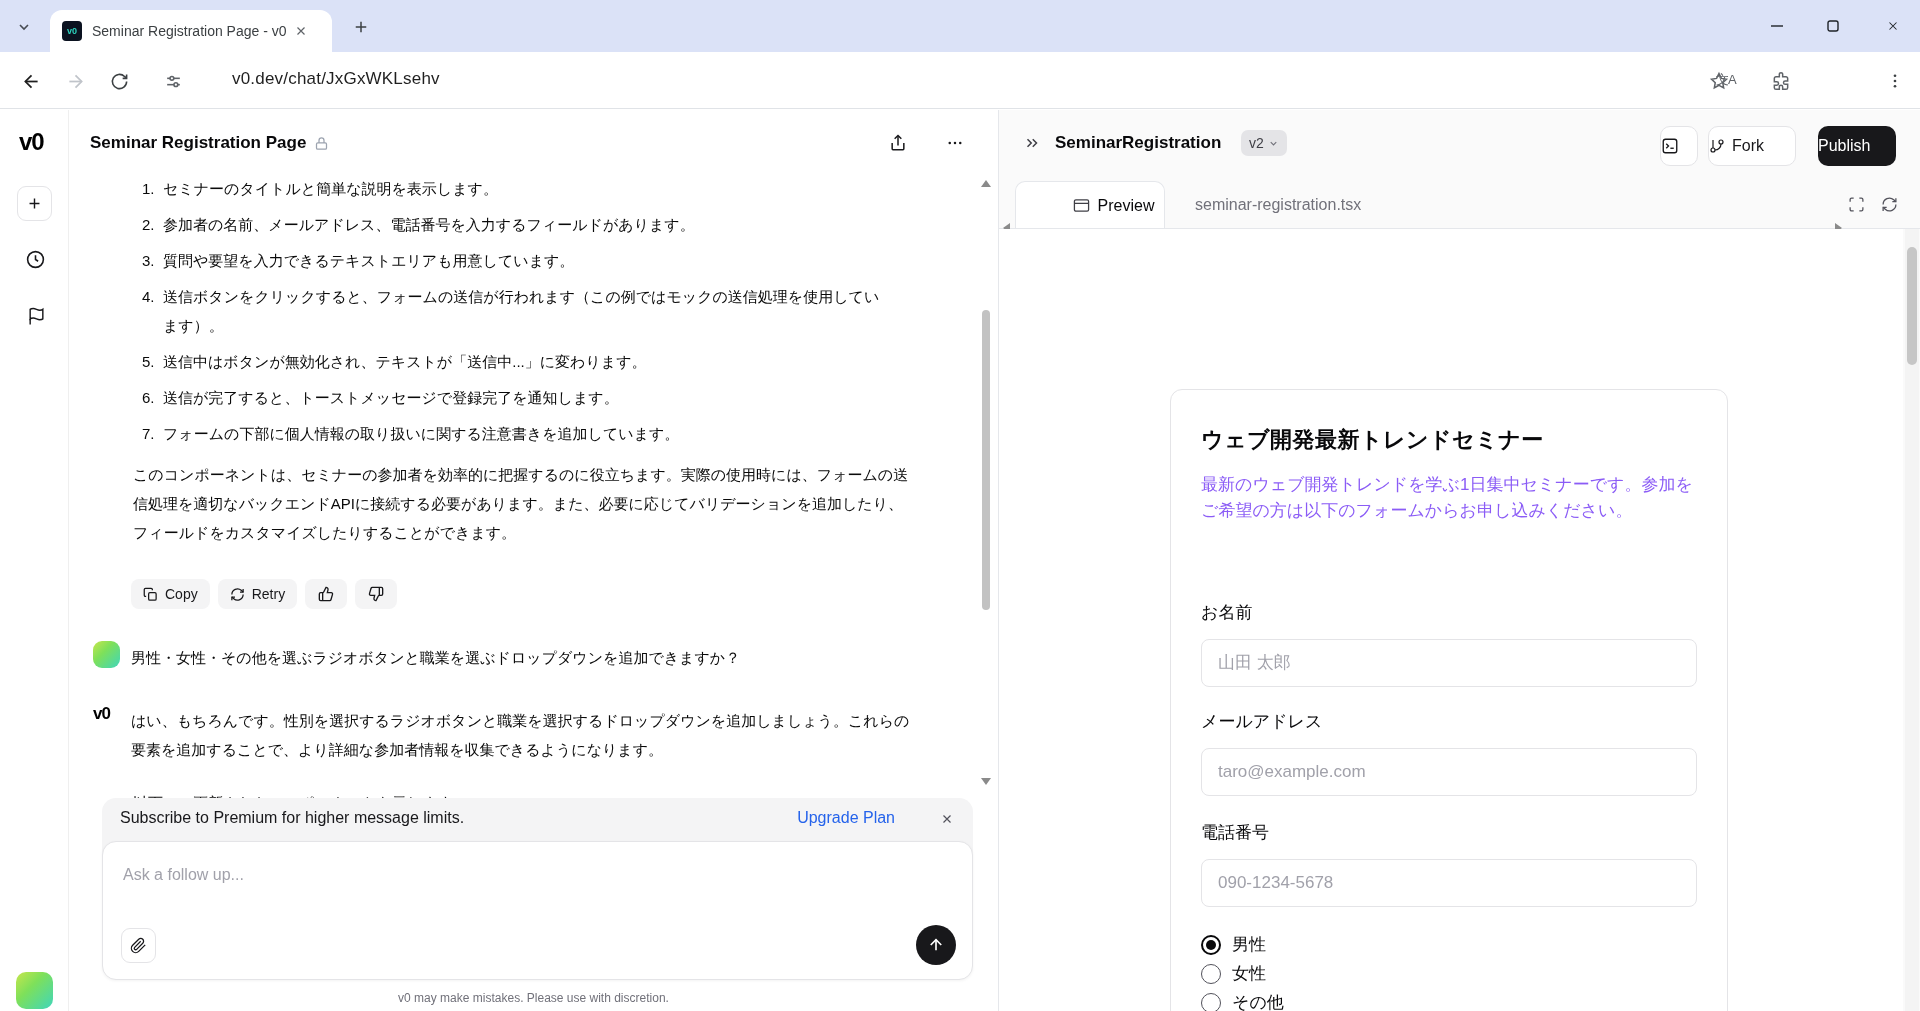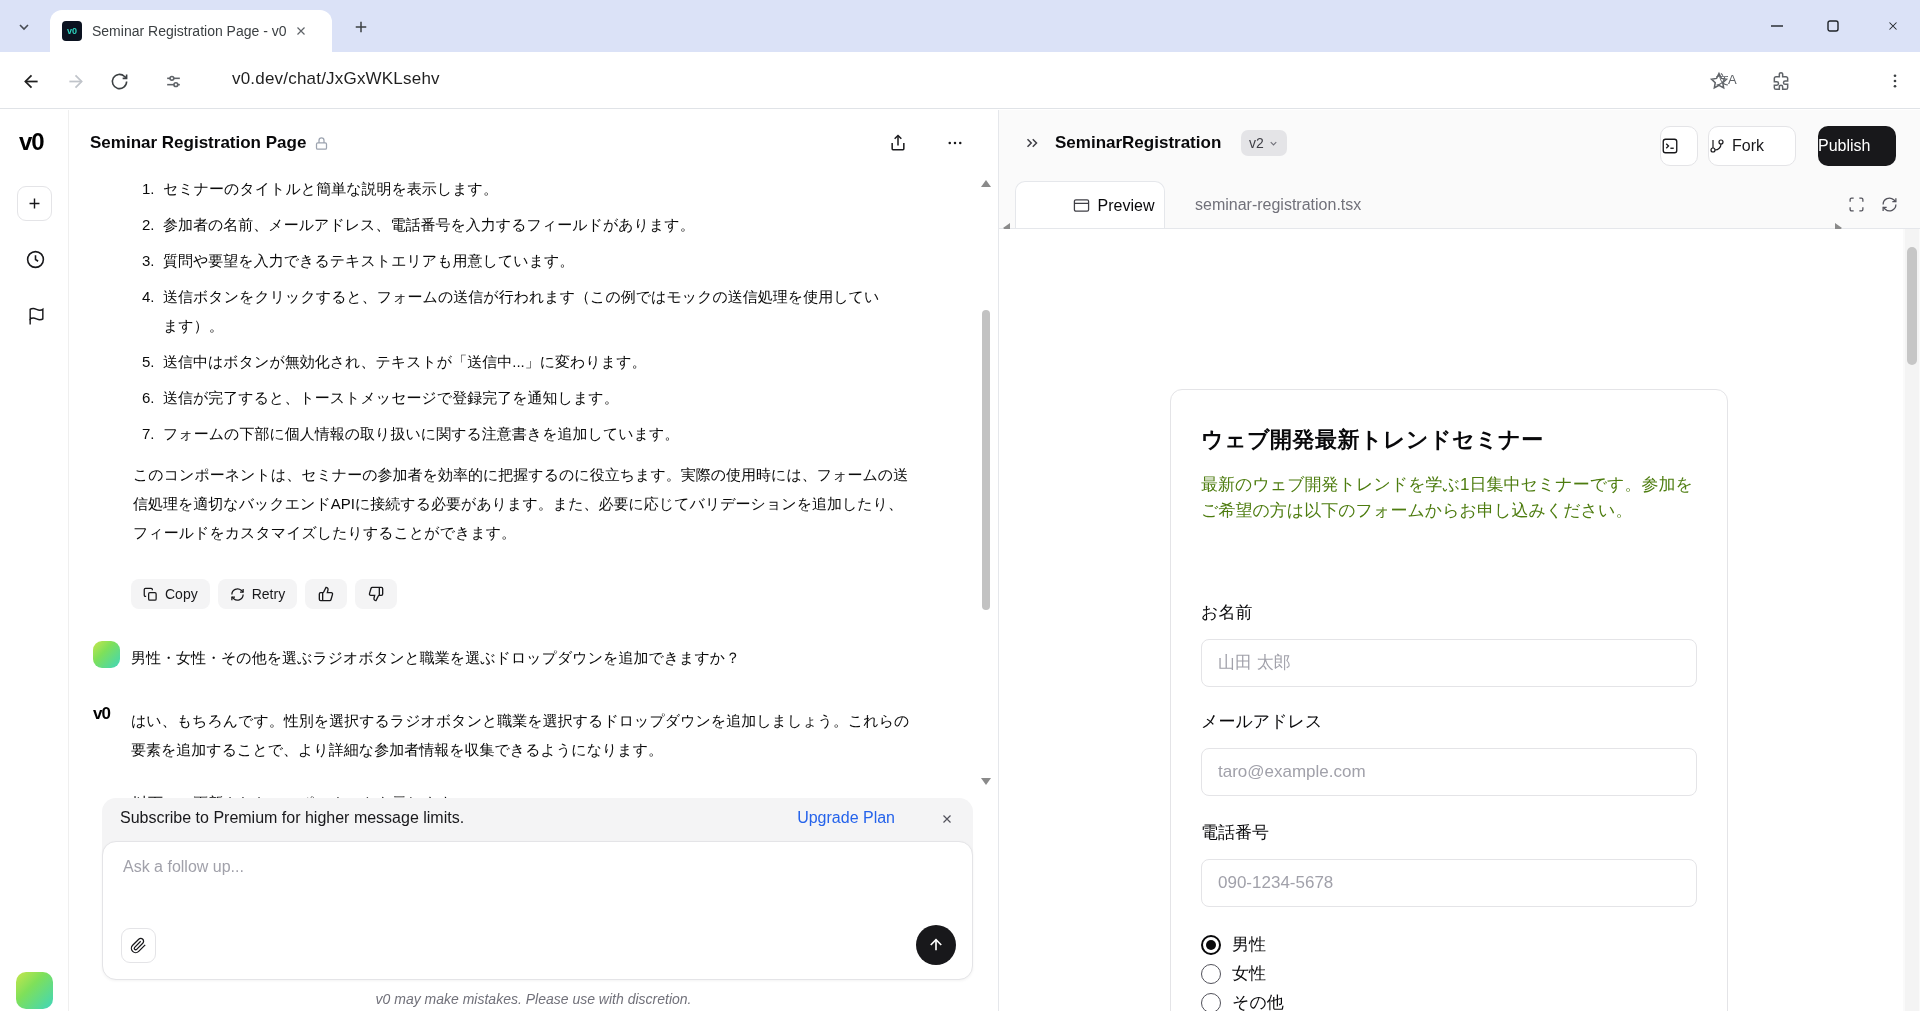--- a/index.html
+++ b/index.html
@@ -35,43 +35,43 @@
   .actions { display:flex; gap:8px; margin-left:38px; margin-top:32px; }
   .pill { height:30px; display:flex; align-items:center; gap:7px; padding:0 12px; background:#f4f4f5; border:none; border-radius:8px; font-size:14px; color:#18181b; font-family:inherit; cursor:pointer; }
   .pill.sq { width:42px; justify-content:center; padding:0; }
   .msg-row { display:flex; margin-top:32px; }
   .msg-avatar { width:27px; height:27px; border-radius:9px; flex:0 0 auto; }
   .msg-text { margin-left:11px; line-height:29px; width:792px; padding-top:2px; }
   .v0-msg-logo { width:27px; height:20px; font-size:17px; }
   .banner { position:absolute; left:102px; top:798px; width:871px; height:60px; background:#f4f4f5; border-radius:14px 14px 0 0; display:flex; align-items:flex-start; padding:11px 16px 0 18px;gap:28px; }
   .banner-text { font-size:16px; color:#18181b; }
   .composer { position:absolute; left:102px; top:841px; width:871px; height:139px; background:#fff; border:1px solid #e4e4e7; border-radius:14px; box-shadow:0 1px 3px rgba(0,0,0,.05); }
-  .composer input { position:absolute; left:20px; top:16px; width:700px; border:none; outline:none; font-size:16px; font-family:inherit; color:#18181b; background:transparent; }
+  .composer input { position:absolute; left:20px; top:24px; width:700px; border:none; outline:none; font-size:16px; font-family:inherit; color:#18181b; background:transparent; }
   .composer input::placeholder { color:#a1a1aa; }
   .attach-btn { position:absolute; left:18px; bottom:16px; width:35px; height:35px; border:1px solid #e4e4e7; border-radius:9px; background:#fff; display:flex; align-items:center; justify-content:center; color:#18181b; cursor:pointer; }
   .send-btn { position:absolute; right:16px; bottom:14px; width:40px; height:40px; border-radius:50%; background:#18181b; border:none; display:flex; align-items:center; justify-content:center; color:#fff; cursor:pointer; }
-  .disclaimer { position:absolute; left:69px; top:991px; width:929px; text-align:center; font-size:14px; color:#71717a;font-style:italic; }
+  .disclaimer { position:absolute; left:69px; top:991px; width:929px; text-align:center; font-size:12px; color:#71717a; }
   .sb-v { position:absolute; border-radius:4px; background:#c2c2c2; }
   .sb-arrow { position:absolute; width:0; height:0; }
 
   
   .rpanel { position:absolute; left:998px; top:110px; width:922px; height:901px; background:#fafafa; border-left:1px solid #e5e7eb; }
   .ws-name { font-size:17px; font-weight:600; color:#09090b; }
   .badge { display:flex; align-items:center; gap:4px; height:26px; padding:0 8px; background:#e4e4e7; border-radius:7px; font-size:14px; color:#3f3f46; cursor:pointer; }
   .hbtn { display:flex; align-items:center; justify-content:flex-start; gap:7px; height:40px; background:#fff; border:1px solid #e4e4e7; border-radius:10px; font-size:16px; color:#18181b; font-family:inherit; cursor:pointer; }
   .publish { background:#18181b; color:#fff; border:none; font-weight:500; }
   .ptab { position:absolute; left:16px; top:71px; width:150px; height:48px; background:#fff; border:1px solid #e5e7eb; border-bottom:none; border-radius:10px 10px 0 0; display:flex; align-items:center; justify-content:center; gap:8px; font-size:16px; font-weight:500; color:#09090b; cursor:pointer;padding-left:47px; }
   .fname { position:absolute; left:182px; top:71px; height:48px; display:flex; align-items:center; padding:0 14px; font-size:16px; color:#71717a; cursor:pointer; }
   .pv-divider { position:absolute; left:0; top:118px; width:922px; height:1px; background:#e5e7eb; }
   .pv-body { position:absolute; left:0; top:119px; width:904px; height:782px; background:#fff; }
 
   
   .card { position:absolute; left:171px; top:160px; width:558px; height:780px; background:#fff; border:1px solid #e4e4e7; border-radius:12px; padding:32px 30px; }
   .card h1 { font-size:22px; font-weight:700; color:#09090b; line-height:36px; letter-spacing:.5px; }
-  .card .desc { margin-top:14px; font-size:17px; line-height:26px; color:#4d7c0f; }
+  .card .desc { margin-top:14px; font-size:17px; line-height:26px; color:#8b5cf6; }
   .flabel { font-size:17px; font-weight:500; color:#09090b; line-height:20px; }
   .finput { margin-top:16px; width:100%; height:48px; border:1px solid #e4e4e7; border-radius:8px; padding:0 16px; font-size:17px; font-family:inherit; color:#09090b; outline:none; }
   .finput::placeholder { color:#a1a1aa; }
   .radio-row { display:flex; align-items:center; gap:11px; height:29px; cursor:pointer; }
   .radio { width:20px; height:20px; border-radius:50%; border:1.5px solid #52525b; position:relative; flex:0 0 auto; }
   .radio-row.checked .radio { border:2px solid #09090b; }
   .radio-row.checked .radio::after { content:""; position:absolute; left:3px; top:3px; width:10px; height:10px; border-radius:50%; background:#09090b; }
   .radio-label { font-size:17px; color:#09090b; }
 </style>
 </head>

